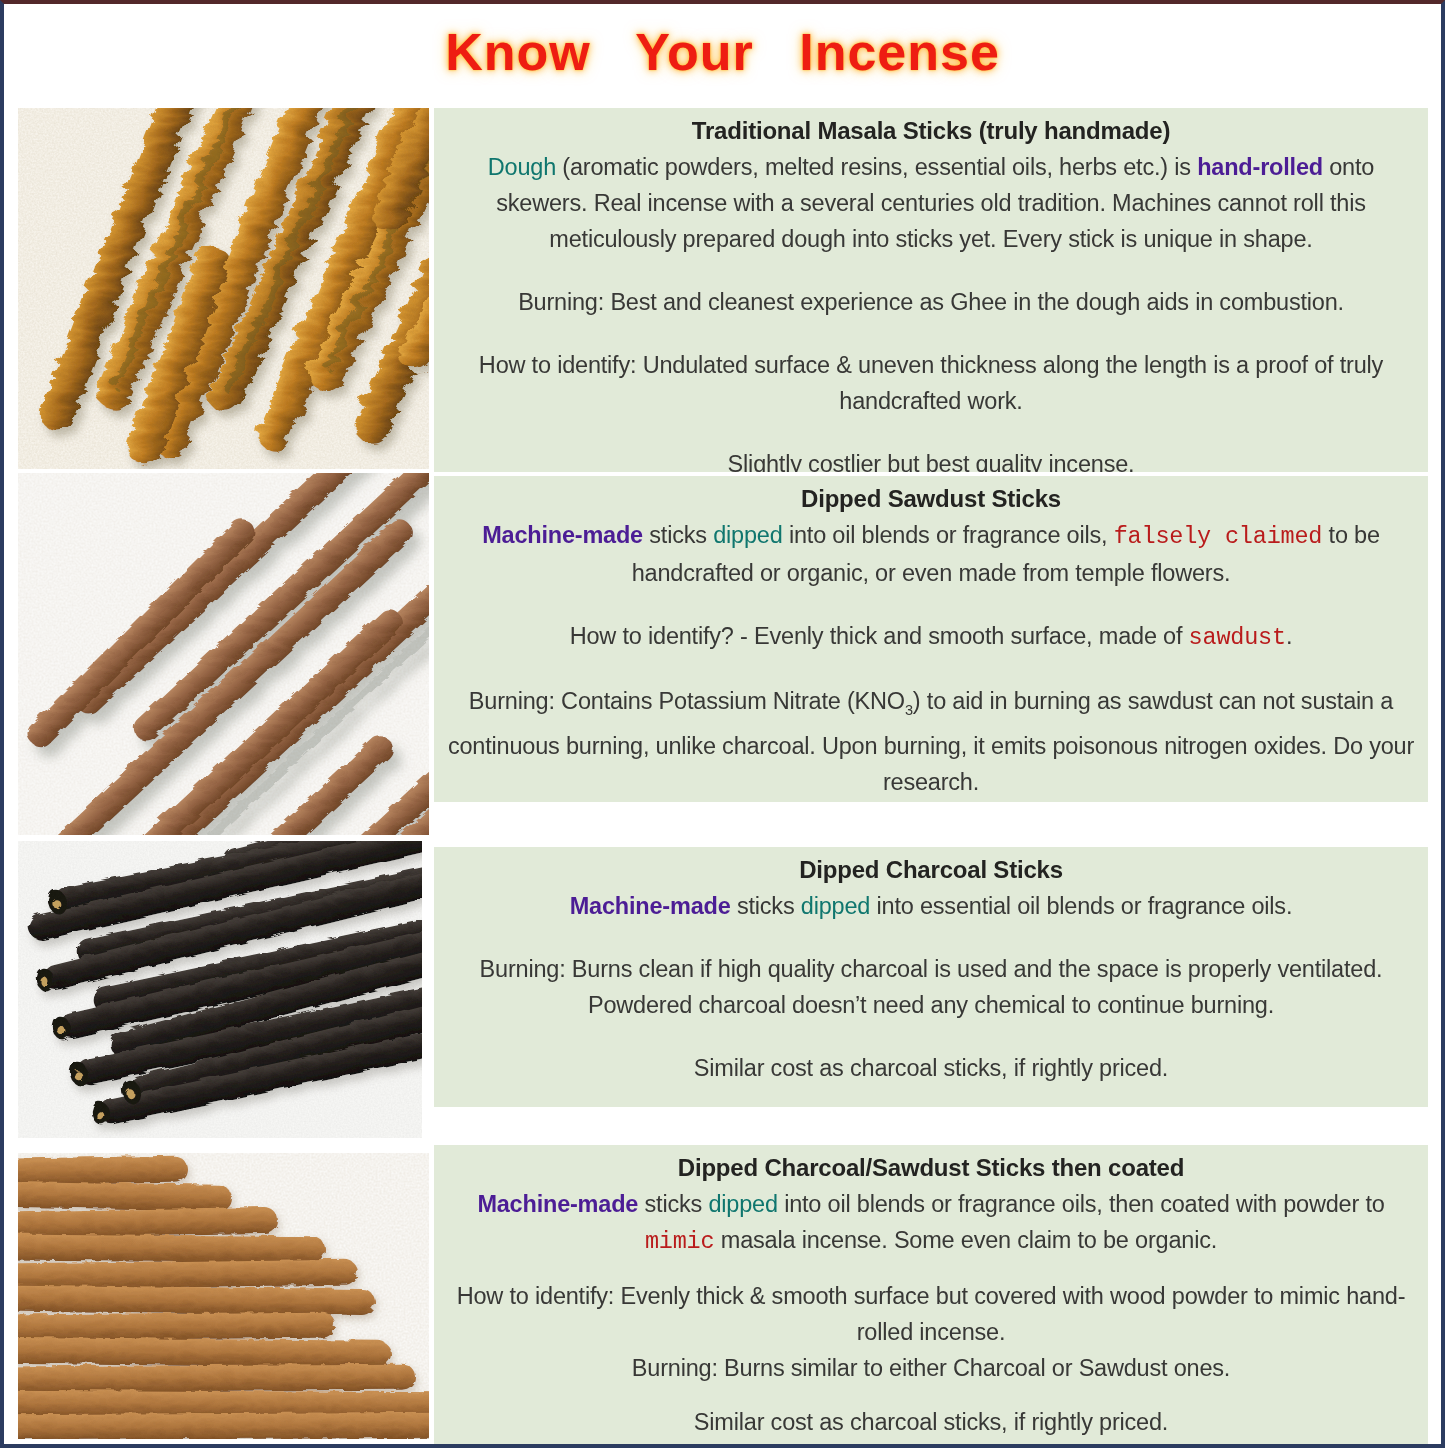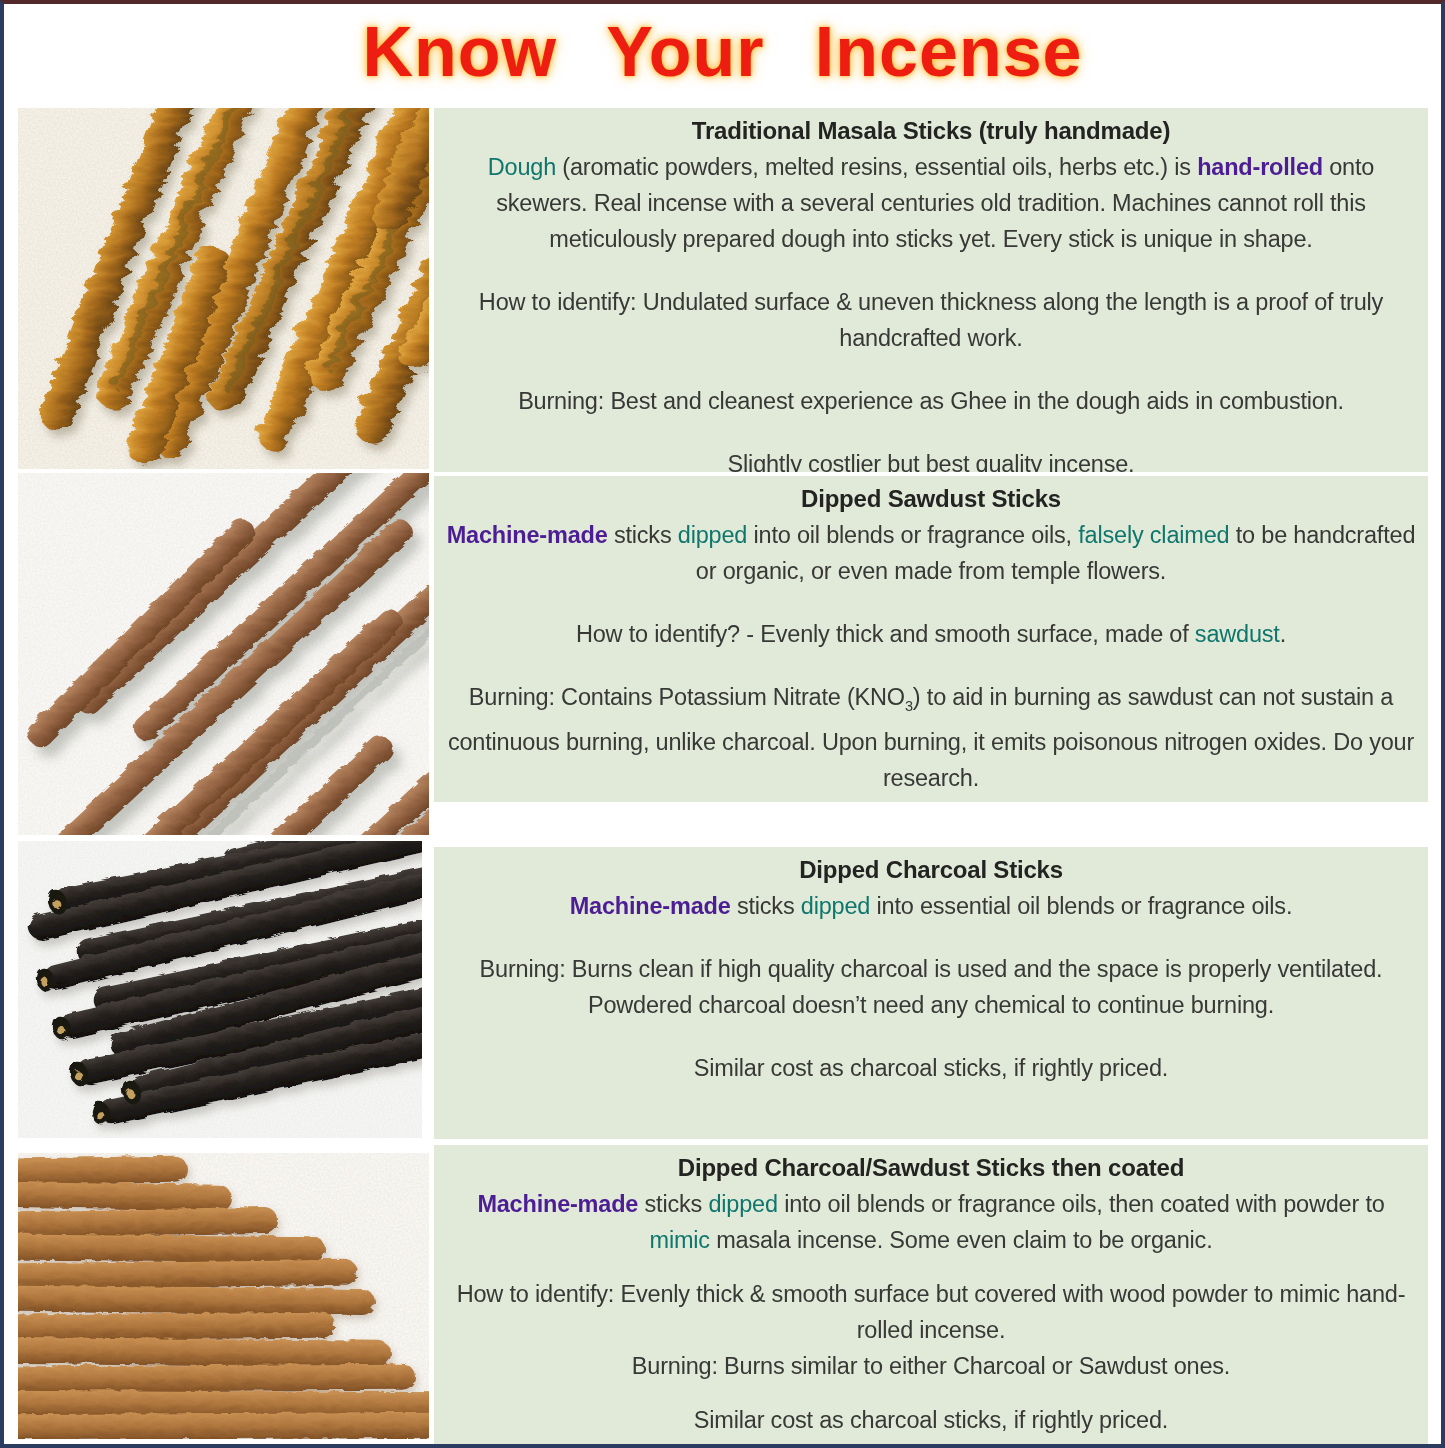--- a/index.html
+++ b/index.html
@@ -9,21 +9,21 @@
     background:#ffffff;
     border:4px solid #2c3c60;
     border-top-color:#53282a;
     box-sizing:border-box;
     overflow:hidden;
     font-family:"Liberation Sans", sans-serif;
   }
   .title{
     position:absolute;top:2px;left:0;right:0;
     text-align:center;
-    font-size:70px;font-weight:bold;
+    font-size:52px;font-weight:bold;
     letter-spacing:1px;word-spacing:30px;
     color:#ee1d12;
     text-shadow:0 0 2px #ffc41e, 0 0 7px rgba(255,165,25,.85), 0 0 14px rgba(255,200,40,.5);
     margin:0;padding:0;line-height:92px;
   }
   .photo{position:absolute;left:14px;width:411px;overflow:hidden;background:#fcfbf8;}
   .photo svg{display:block;width:100%;height:100%;}
   .panel{
     position:absolute;left:430px;width:994px;
     background:#e1ead8;
@@ -34,29 +34,29 @@
     color:#383836;
     overflow:hidden;
   }
   .heading{font-weight:bold;color:#232321;margin:0;font-size:24px;}
   .para{margin:0 0 27px;}
   .para.tight{margin-bottom:0;}
   .panel-s4 .para{margin-bottom:18px;}
   .panel-s4 .para.tight{margin-bottom:0;}
   .c-green{color:#0f766e;}
   .c-blue{color:#4c1d95;font-weight:bold;}
-  .c-red{color:#0f766e;}
+  .c-red{color:#b91c1c;font-family:Liberation Mono, monospace;}
   sub{font-size:62%;}
   
   .photo-1{top:104px;height:361px;}
   .panel-1{top:104px;height:364px;}
   .photo-2{top:469px;height:362px;}
   .panel-2{top:472px;height:326px;}
   .photo-3{top:837px;height:297px;width:404px;}
-  .panel-3{top:843px;height:292px;}
+  .panel-3{top:843px;height:260px;}
   .photo-4{top:1149px;height:286px;}
   .panel-4{top:1141px;height:372px;}
 </style>
 </head>
 <body>
 
 <div class="page">
 
   <h1 class="title">Know Your Incense</h1>
 
@@ -98,22 +98,22 @@
         <rect x="-17" y="-510" width="34" height="510" rx="16" fill="url(#mg)" transform="translate(388,258) rotate(27)"></rect>
         <rect x="-17" y="-430" width="34" height="430" rx="16" fill="url(#mg2)" transform="translate(362,120) rotate(24)"></rect>
         <rect x="-17" y="-230" width="34" height="230" rx="16" fill="url(#mg)" transform="translate(118,352) rotate(20)"></rect>
       </g>
       <rect width="411" height="361" filter="url(#mgrain)" opacity="0.28"></rect>
     </svg>
   </div>
   <div class="panel panel-1">
     <p class="heading">Traditional Masala Sticks (truly handmade)</p>
     <p class="para"><span class="c-green">Dough</span><span> (aromatic powders, melted resins, essential oils, herbs etc.) is </span><span class="c-blue">hand-rolled</span><span> onto skewers. Real incense with a several centuries old tradition. Machines cannot roll this meticulously prepared dough into sticks yet. Every stick is unique in shape.</span></p>
+    <p class="para"><span>Burning: Best and cleanest experience as Ghee in the dough aids in combustion.</span></p>
     <p class="para"><span>How to identify:  Undulated surface &amp; uneven thickness along the length is a proof of truly handcrafted work.</span></p>
-    <p class="para"><span>Burning: Best and cleanest experience as Ghee in the dough aids in combustion.</span></p>
     <p class="para tight"><span>Slightly costlier but best quality incense.</span></p>
   </div>
 
   <div class="photo photo-2">
     <svg viewBox="0 0 411 362" preserveAspectRatio="none">
       <defs>
         <linearGradient id="sg" x1="0" y1="0" x2="1" y2="0">
           <stop offset="0" stop-color="#b98660"></stop>
             <stop offset="0.5" stop-color="#946243"></stop>
             <stop offset="1" stop-color="#6e4325"></stop>

